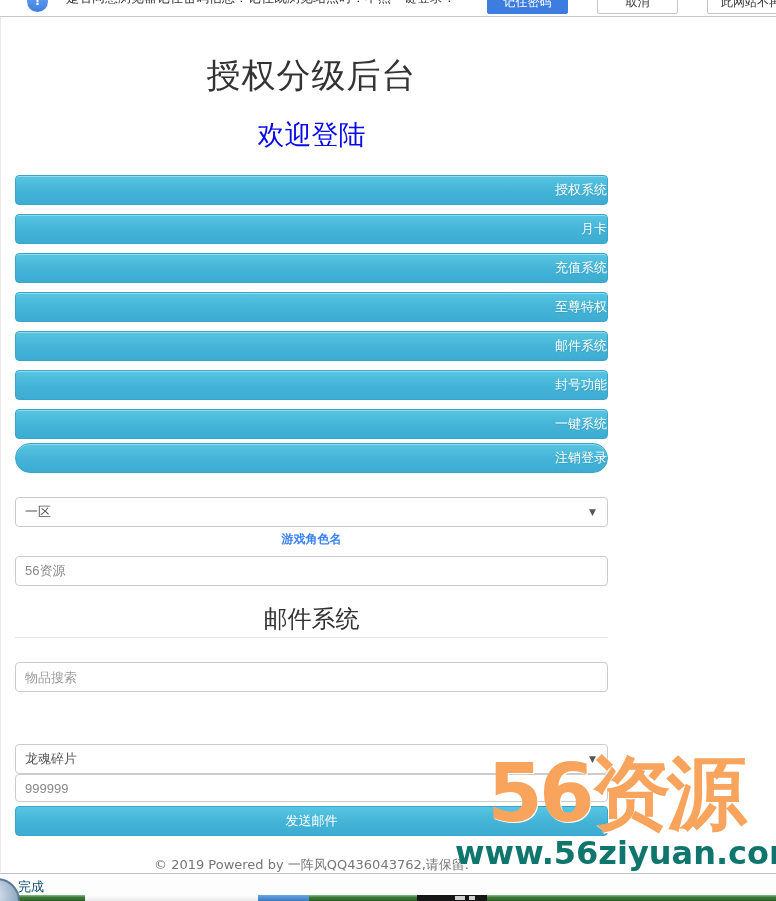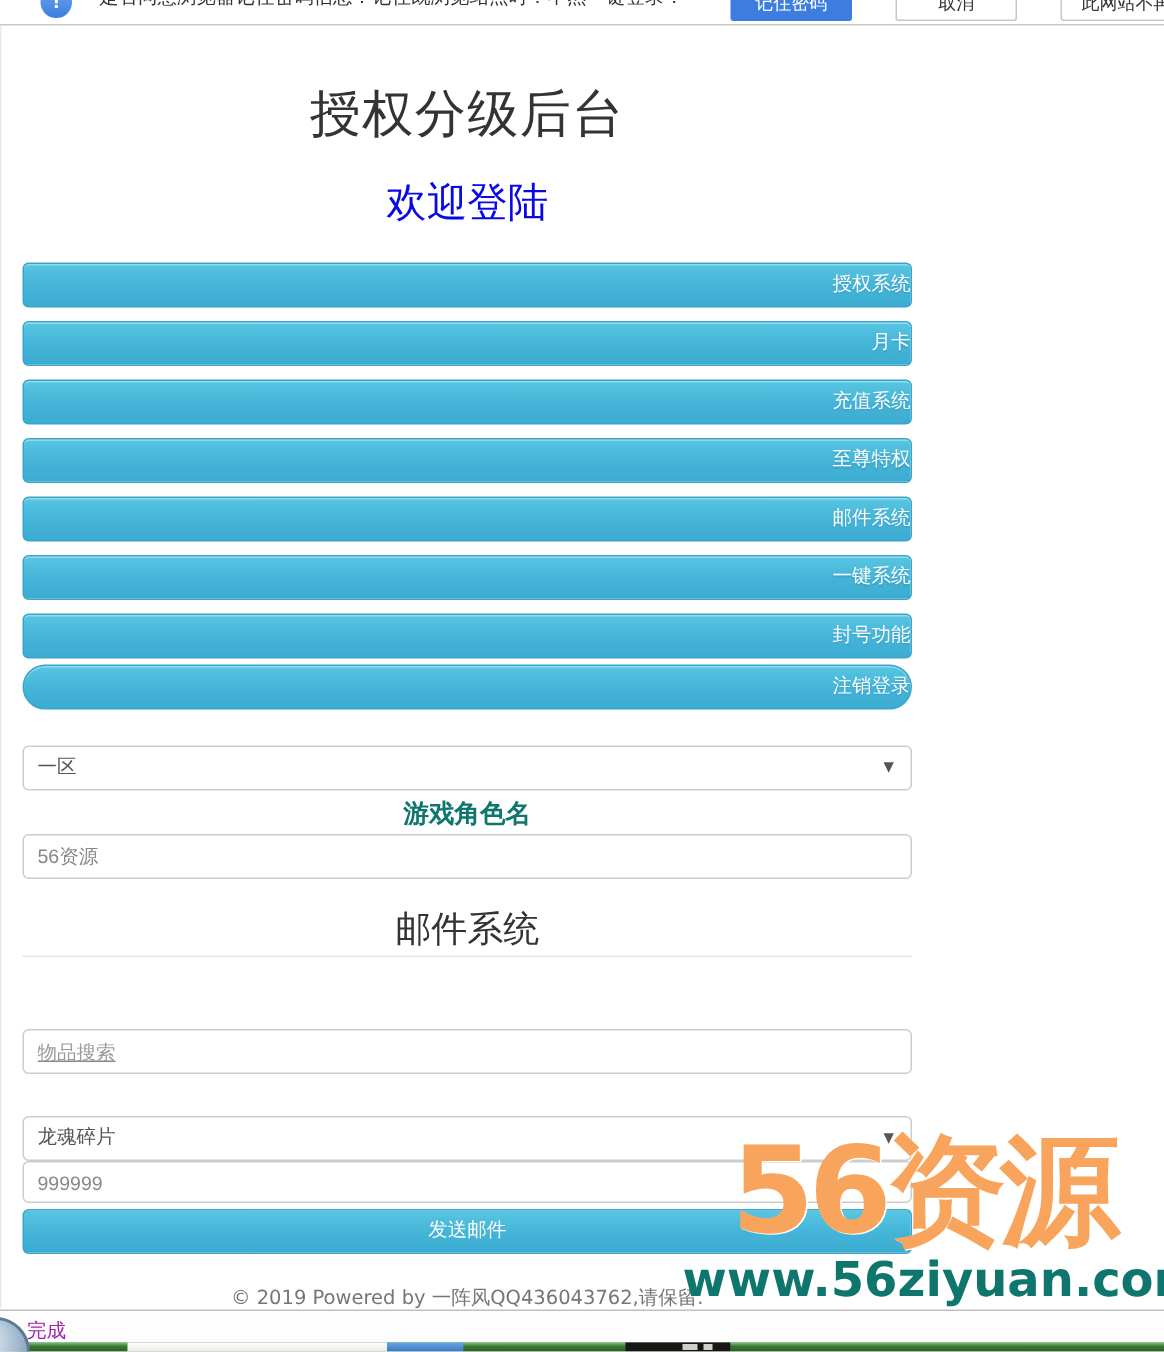--- a/index.html
+++ b/index.html
@@ -36,27 +36,27 @@
     box-shadow:inset 0 1px 0 rgba(255,255,255,.35);text-shadow:0 1px 1px rgba(0,0,0,.12);}
   .nav-button.tight{margin-top:-5px;border-radius:15px;}
   .field{position:absolute;left:14px;width:593px;height:30px;box-sizing:border-box;
     border:1px solid #cccccc;border-radius:4px;background:#fff;font-size:13px;}
   .fake-select{line-height:28px;padding-left:9px;color:#555;cursor:pointer;}
   .fake-select .arrow{position:absolute;right:11px;top:0;font-size:9px;color:#555;line-height:28px;}
   input.field{padding-left:9px;color:#888;outline:none;}
   input.field::placeholder{color:#9a9a9a;opacity:1;}
   .zone-select{top:480px;}
   .role-label{position:absolute;top:514px;left:14px;width:593px;text-align:center;
-    font-size:17px;font-weight:bold;color:#0f766e;}
+    font-size:12px;font-weight:bold;color:#3b82f6;}
   .role-input{top:539px;}
   .mail-heading{position:absolute;top:586px;left:14px;width:593px;text-align:center;
     font-size:24px;color:#333;}
   .section-divider{position:absolute;top:620px;left:14px;width:593px;height:0;
     border-top:1px solid #e6e6e6;}
-  .item-search{top:669px;text-decoration:underline;}
+  .item-search{top:645px;}
   .search-button{position:absolute;top:673px;left:14px;width:593px;height:30px;box-sizing:border-box;
     background:#fff;border:1px solid #cccccc;border-radius:4px;color:#333;font-size:13px;
     text-align:center;line-height:28px;cursor:pointer;}
   .item-select{top:727px;}
   .qty-input{top:757px;height:28px;}
   .send-button{position:absolute;top:789px;left:14px;width:593px;height:30px;box-sizing:border-box;
     background:linear-gradient(180deg,#58c6e2 0%,#43b3d7 55%,#3cacd2 100%);
     border:1px solid #39a5ca;border-radius:4px;color:#fff;font-size:13px;
     text-align:center;line-height:28px;cursor:pointer;}
   .page-footer{position:absolute;top:839px;left:14px;width:593px;text-align:center;
@@ -64,21 +64,21 @@
   
   .watermark{position:absolute;left:455px;top:750px;width:320px;z-index:40;text-align:center;
     pointer-events:none;}
   .watermark-title{font-size:80px;font-weight:bold;color:#f9a45c;line-height:88px;
     letter-spacing:-4px;text-shadow:1px 1px 0 #fff;}
   .watermark-url{font-size:32px;font-weight:bold;color:#0f766e;line-height:30px;
     letter-spacing:0px;}
   
   .status-bar{position:absolute;top:873px;left:0;width:776px;height:22px;background:#fdfdfd;
     border-top:1px solid #bfbfbf;z-index:50;}
-  .status-text{position:absolute;left:18px;top:4px;font-size:13px;color:#a21caf;}
+  .status-text{position:absolute;left:18px;top:4px;font-size:13px;color:#0c4a6e;}
   .taskbar{position:absolute;top:895px;left:0;width:776px;height:6px;background:#3a7a3a;z-index:60;}
   .tb-seg{position:absolute;top:0;height:6px;}
   .tb-green{background:linear-gradient(180deg,#86c186 0%,#3c7a36 40%,#2c5d28 100%);}
   .tb-gray{background:linear-gradient(180deg,#ffffff,#e9e9e9);}
   .tb-blue{background:linear-gradient(180deg,#6aa6e4,#3a78c0);}
   .tb-black{background:#161616;}
   .tb-speck{position:absolute;top:1px;height:4px;background:#cfcfcf;}
   .start-orb{position:absolute;left:-26px;top:878px;width:46px;height:46px;border-radius:50%;
     background:radial-gradient(circle at 35% 35%,#e8f0f8,#9db4ca 60%,#6e8aa6);
     border:2px solid #5c7democ;border:2px solid #5c7a96;box-sizing:border-box;z-index:70;cursor:pointer;}
@@ -97,22 +97,22 @@
 <div class="page">
   <div class="page-title">授权分级后台</div>
   <a class="welcome-link">欢迎登陆</a>
 
   <div class="nav-stack">
     <div class="nav-button">授权系统</div>
     <div class="nav-button">月卡</div>
     <div class="nav-button">充值系统</div>
     <div class="nav-button">至尊特权</div>
     <div class="nav-button">邮件系统</div>
+    <div class="nav-button">封号功能</div>
     <div class="nav-button">一键系统</div>
-    <div class="nav-button">封号功能</div>
     <div class="nav-button tight">注销登录</div>
   </div>
 
   <div class="field fake-select zone-select">
     <span>一区</span>
     <span class="arrow">▼</span>
   </div>
 
   <div class="role-label">游戏角色名</div>
   <input class="field role-input" value="56资源" style="">

